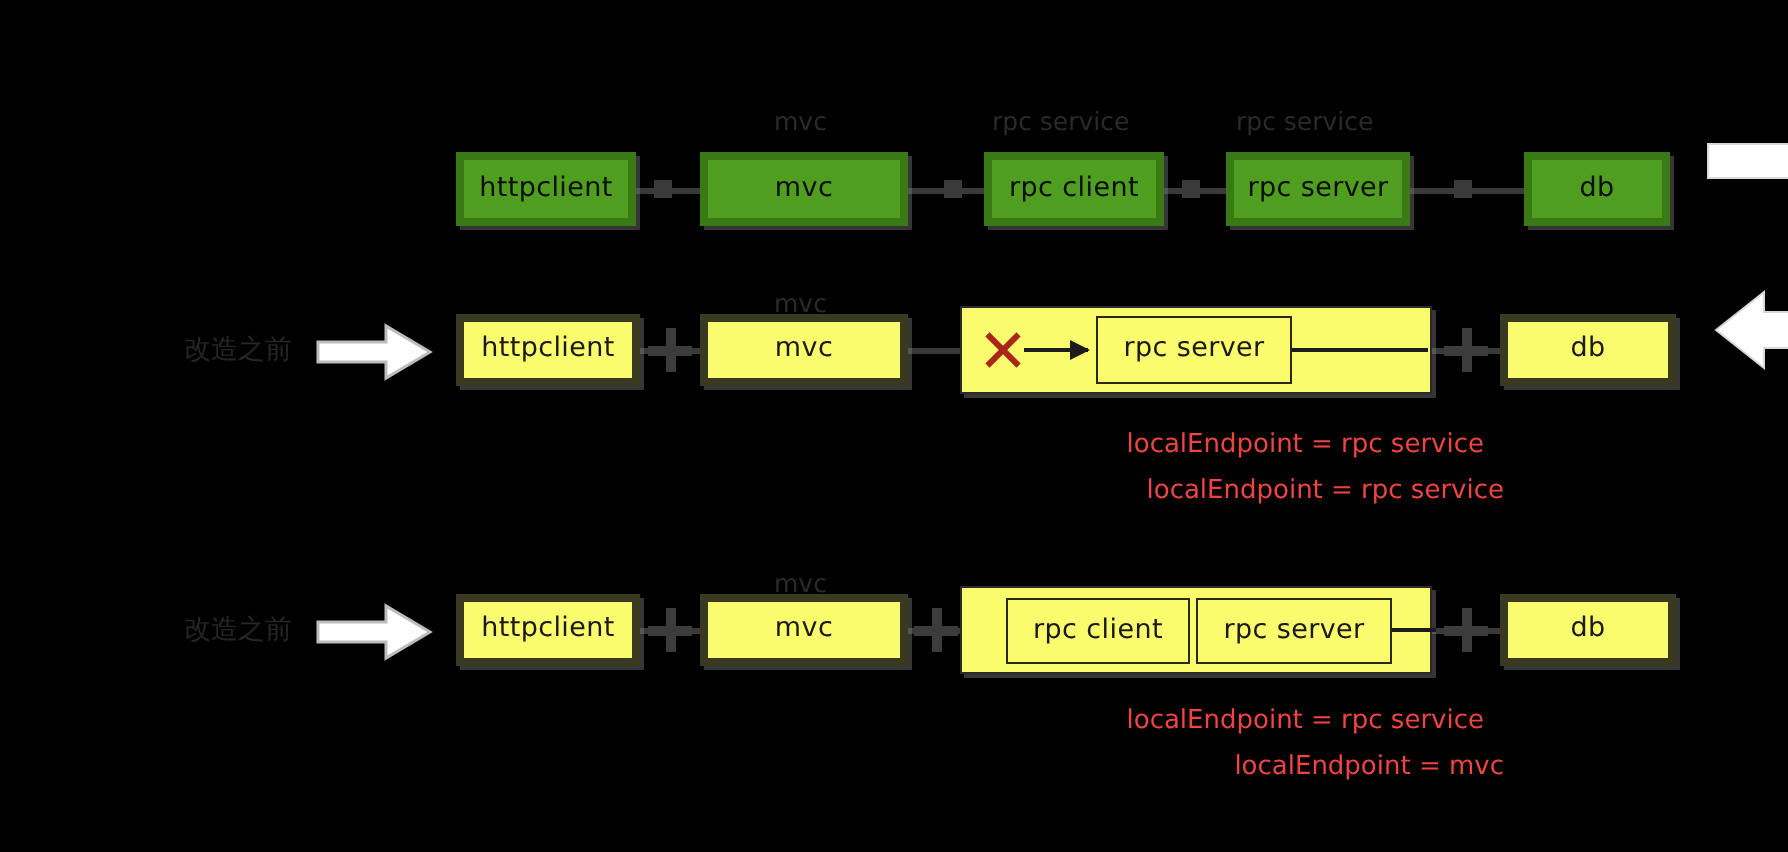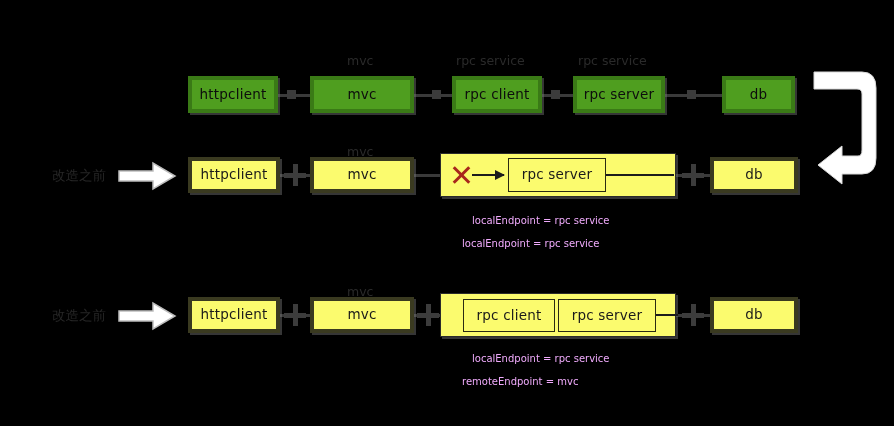--- a/index.html
+++ b/index.html
@@ -12,20 +12,21 @@
     height: 426px;
     position: relative;
     overflow: hidden;
     font-family: "DejaVu Sans", "Liberation Sans", sans-serif;
     color: #1a1a1a;
   }
 
   .canvas {
     position: absolute;
     inset: 0;
+    margin-left: 40px;
   }
 
   
   .node {
     position: absolute;
     box-sizing: border-box;
     display: flex;
     align-items: center;
     justify-content: center;
     font-size: 13.5px;
@@ -94,25 +95,25 @@
     position: absolute;
     font-size: 12.5px;
     color: #2a2a2a;
     white-space: nowrap;
     line-height: 1;
   }
 
   
   .endpoint {
     position: absolute;
-    font-size: 10px;
-    color: #f0abfc;
+    font-size: 13px;
+    color: #ef4444;
     white-space: nowrap;
     line-height: 1.45;
-    text-align: left;
+    text-align: right;
   }
 
   
   .stage-label {
     position: absolute;
     font-size: 13.5px;
     color: #262626;
     white-space: nowrap;
     line-height: 1;
   }
@@ -262,15 +263,15 @@
   <div class="node plain" style="left:558px; top:299px; width:98px; height:33px;">
     <span>rpc server</span>
   </div>
   <div class="plain-line" style="left:656px; top:314px; width:22px;"></div>
 
   <div class="node yellow" style="left:710px; top:297px; width:88px; height:36px;">
     <span>db</span>
   </div>
 
   <div class="endpoint" style="left:472px; top:352px; width:230px;">localEndpoint = rpc service</div>
-  <div class="endpoint" style="left:462px; top:375px; width:250px;">remoteEndpoint = mvc</div>
+  <div class="endpoint" style="left:462px; top:375px; width:250px;">localEndpoint = mvc</div>
 
 </div>
 
 </body></html>

